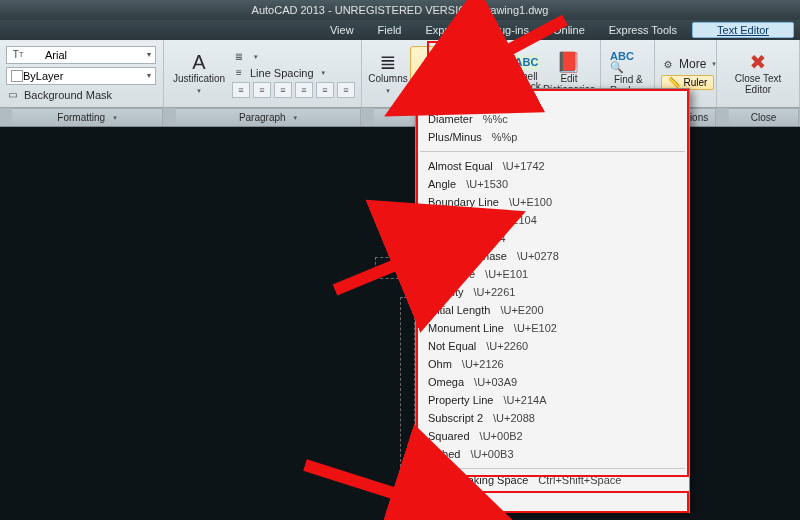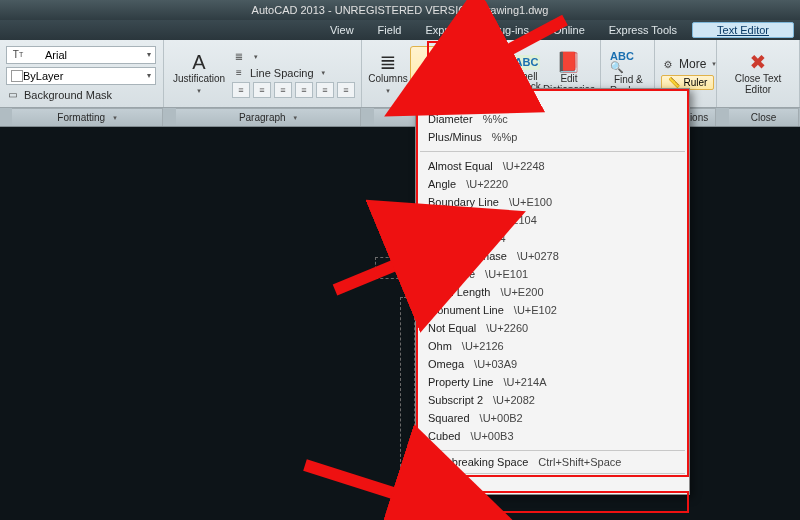--- a/index.html
+++ b/index.html
@@ -220,25 +220,25 @@
         </div>
         <div class="row">
           <span class="desc">Plus/Minus</span>
           <span class="code">%%p</span>
         </div>
       </div>
     <hr>
     <div class="sec" id="dd-unicode">
         <div class="row">
           <span class="desc">Almost Equal</span>
-          <span class="code">\U+2248</span>
+          <span class="code">\U+1742</span>
         </div>
         <div class="row">
           <span class="desc">Angle</span>
-          <span class="code">\U+2220</span>
+          <span class="code">\U+1530</span>
         </div>
         <div class="row">
           <span class="desc">Boundary Line</span>
           <span class="code">\U+E100</span>
         </div>
         <div class="row">
           <span class="desc">Center Line</span>
           <span class="code">\U+2104</span>
         </div>
         <div class="row">
@@ -247,20 +247,24 @@
         </div>
         <div class="row">
           <span class="desc">Electrical Phase</span>
           <span class="code">\U+0278</span>
         </div>
         <div class="row">
           <span class="desc">Flow Line</span>
           <span class="code">\U+E101</span>
         </div>
         <div class="row">
+          <span class="desc">Identity</span>
+          <span class="code">\U+2261</span>
+        </div>
+        <div class="row">
           <span class="desc">Initial Length</span>
           <span class="code">\U+E200</span>
         </div>
         <div class="row">
           <span class="desc">Monument Line</span>
           <span class="code">\U+E102</span>
         </div>
         <div class="row">
           <span class="desc">Not Equal</span>
           <span class="code">\U+2260</span>
@@ -272,21 +276,21 @@
         <div class="row">
           <span class="desc">Omega</span>
           <span class="code">\U+03A9</span>
         </div>
         <div class="row">
           <span class="desc">Property Line</span>
           <span class="code">\U+214A</span>
         </div>
         <div class="row">
           <span class="desc">Subscript 2</span>
-          <span class="code">\U+2082</span>
+          <span class="code">\U+2088</span>
         </div>
         <div class="row">
           <span class="desc">Squared</span>
           <span class="code">\U+00B2</span>
         </div>
         <div class="row">
           <span class="desc">Cubed</span>
           <span class="code">\U+00B3</span>
         </div>
       </div>

